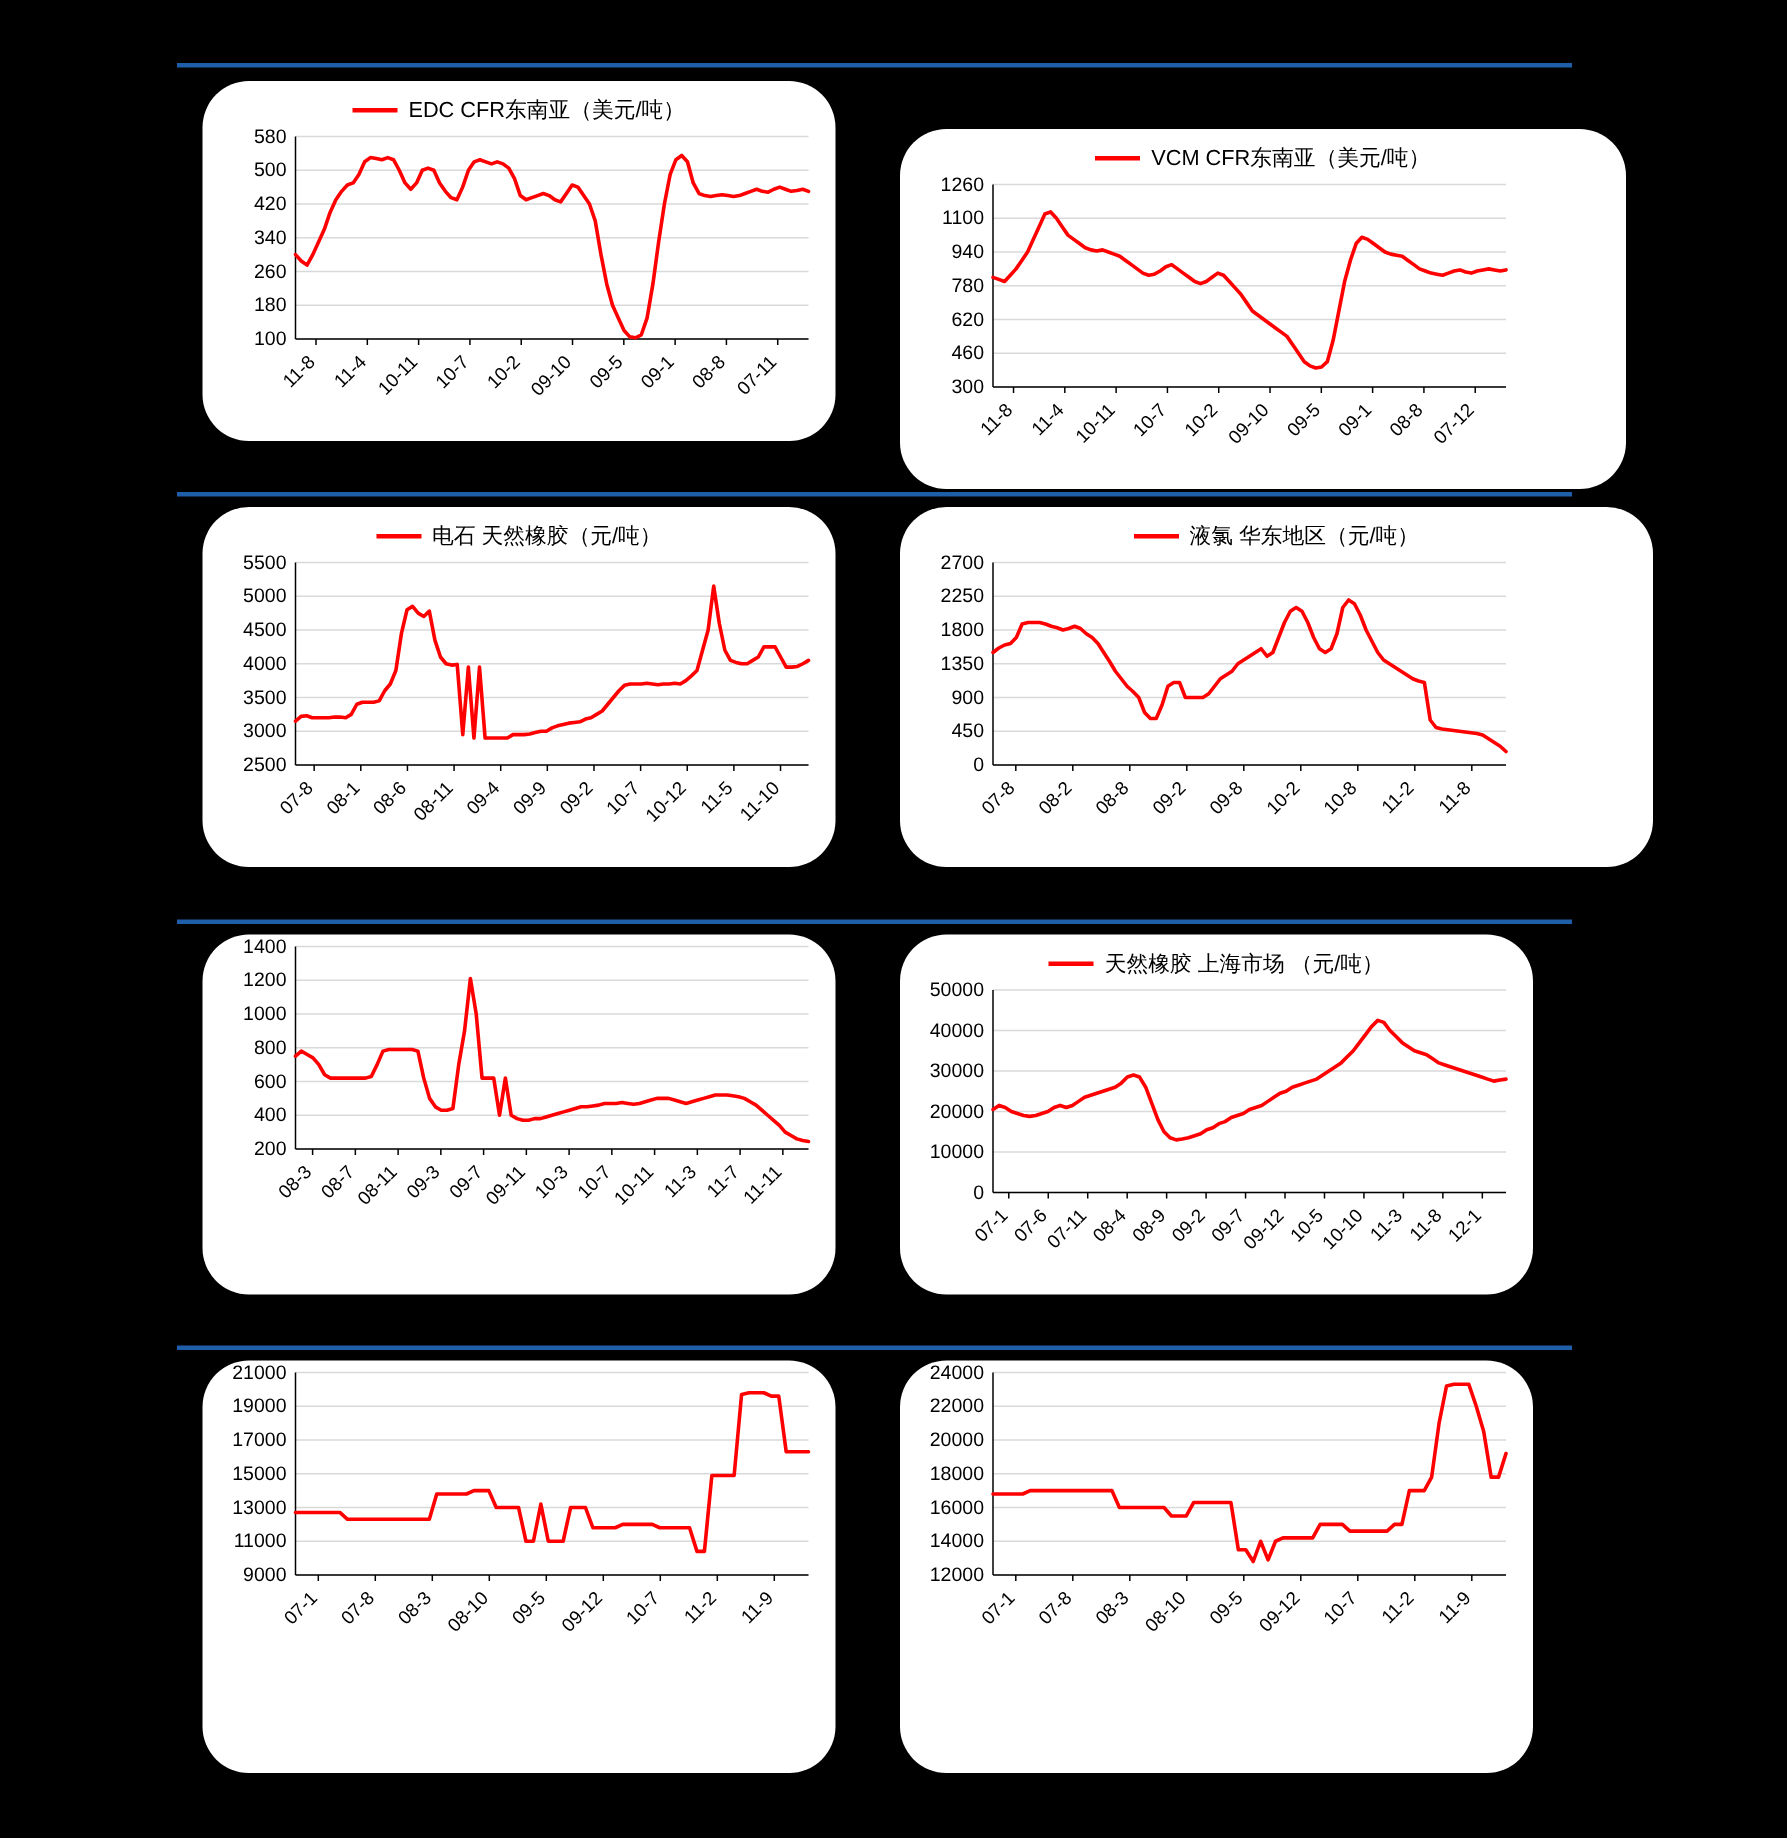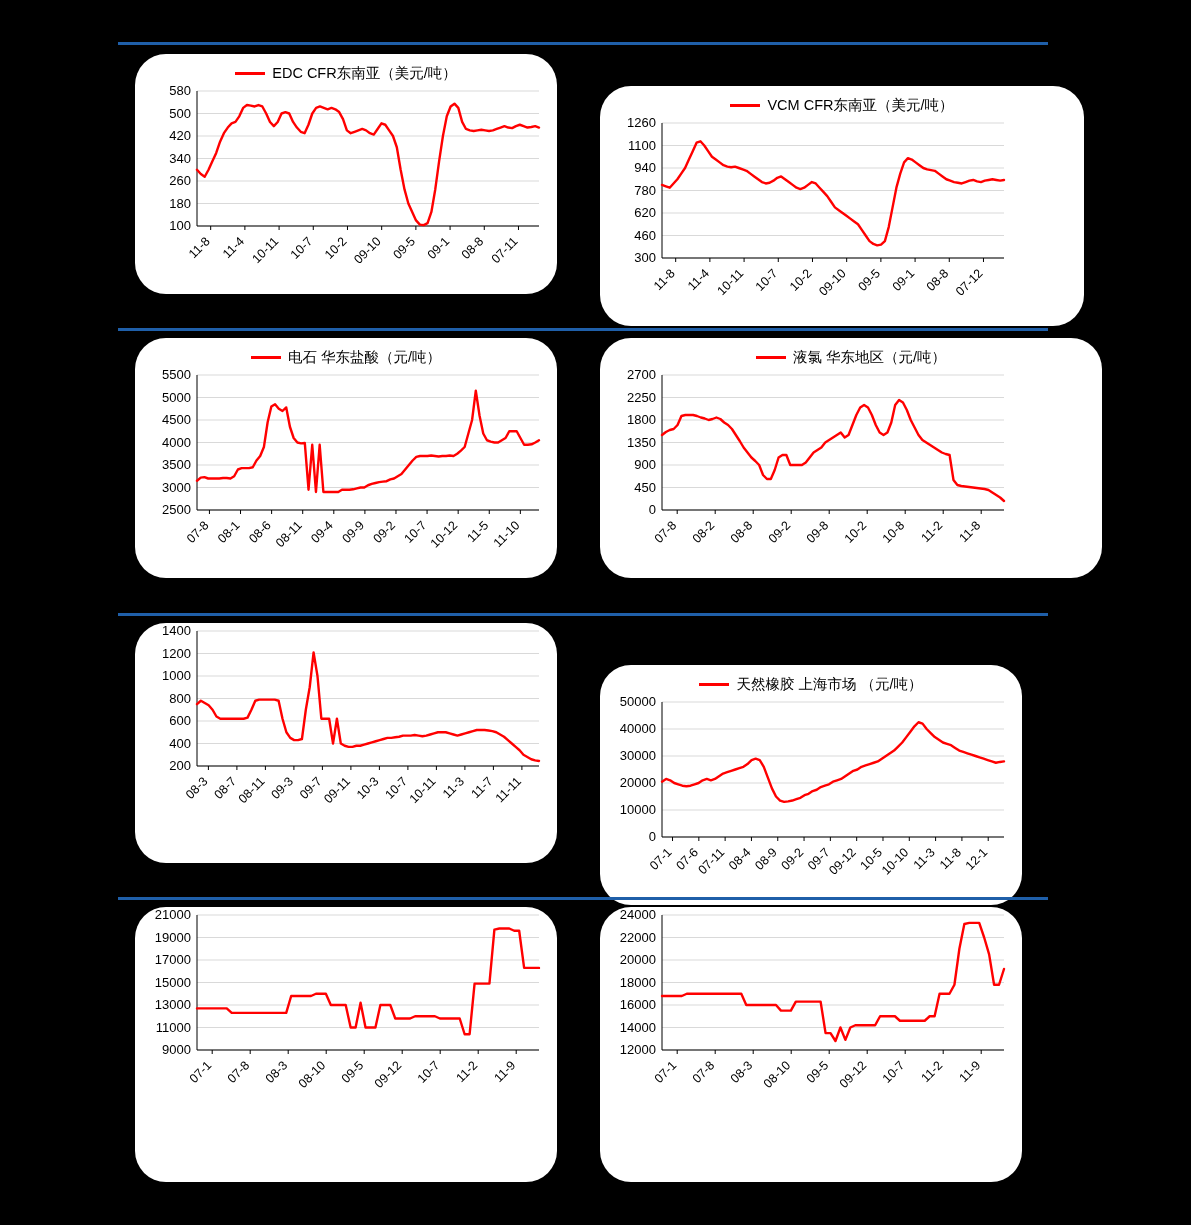--- a/index.html
+++ b/index.html
@@ -116,21 +116,21 @@
           <text x="383.48" y="159" class="xlab" text-anchor="end" transform="rotate(-45 383.48 159)">07-12</text>
           <path d="M62.00 69.88 L65.84 71.28 L69.69 72.69 L73.53 68.47 L77.37 64.25 L81.21 58.63 L85.06 53.00 L88.90 44.56 L92.74 36.13 L96.58 27.69 L100.43 26.28 L104.27 30.50 L108.11 36.13 L111.96 41.75 L115.80 44.56 L119.64 47.38 L123.48 50.19 L127.33 51.59 L131.17 52.30 L135.01 51.59 L138.85 53.00 L142.70 54.41 L146.54 55.81 L150.38 58.63 L154.22 61.44 L158.07 64.25 L161.91 67.06 L165.75 68.47 L169.60 67.77 L173.44 65.66 L177.28 62.84 L181.12 61.44 L184.97 64.25 L188.81 67.06 L192.65 69.88 L196.49 72.69 L200.34 74.09 L204.18 72.69 L208.02 69.88 L211.87 67.06 L215.71 68.47 L219.55 72.69 L223.39 76.91 L227.24 81.13 L231.08 86.75 L234.92 92.38 L238.76 95.19 L242.61 98.00 L246.45 100.81 L250.29 103.63 L254.13 106.44 L257.98 109.25 L261.82 114.88 L265.66 120.50 L269.51 126.13 L273.35 128.94 L277.19 130.34 L281.03 129.64 L284.88 126.13 L288.72 112.06 L292.56 92.38 L296.40 72.69 L300.25 58.63 L304.09 47.38 L307.93 43.16 L311.78 44.56 L315.62 47.38 L319.46 50.19 L323.30 53.00 L327.15 54.41 L330.99 55.11 L334.83 55.81 L338.67 58.63 L342.52 61.44 L346.36 64.25 L350.20 65.66 L354.04 67.06 L357.89 67.77 L361.73 68.47 L365.57 67.06 L369.42 65.66 L373.26 64.95 L377.10 66.36 L380.94 67.06 L384.79 65.66 L388.63 64.95 L392.47 64.25 L396.31 64.95 L400.16 65.66 L404.00 64.95" class="series"></path>
         </svg>
     </div>
   </div>
 
   <div class="divider" style="left:118px;top:328px;width:930px;"></div>
   <div class="panel" style="left:135px;top:338px;width:422px;height:240px;">
     <div class="legend">
       <span class="swatch"></span>
-      <span>电石 华东盐酸（元/吨）</span>
+      <span>电石 天然橡胶（元/吨）</span>
     </div>
     <div class="plotwrap">
       <svg id="svg-2" width="422" height="205" viewBox="0 0 422 205">
           <line x1="62" y1="143" x2="404" y2="143" class="grid"></line>
           <text x="56" y="147" text-anchor="end" class="ylab">2500</text>
           <line x1="62" y1="120.5" x2="404" y2="120.5" class="grid"></line>
           <text x="56" y="124.5" text-anchor="end" class="ylab">3000</text>
           <line x1="62" y1="98" x2="404" y2="98" class="grid"></line>
           <text x="56" y="102" text-anchor="end" class="ylab">3500</text>
           <line x1="62" y1="75.5" x2="404" y2="75.5" class="grid"></line>
@@ -256,21 +256,21 @@
           <line x1="329.90000000000003" y1="143" x2="329.90000000000003" y2="147" class="axis"></line>
           <text x="329.90000000000003" y="159" class="xlab" text-anchor="end" transform="rotate(-45 329.90000000000003 159)">11-3</text>
           <line x1="358.40000000000003" y1="143" x2="358.40000000000003" y2="147" class="axis"></line>
           <text x="358.40000000000003" y="159" class="xlab" text-anchor="end" transform="rotate(-45 358.40000000000003 159)">11-7</text>
           <line x1="386.90000000000003" y1="143" x2="386.90000000000003" y2="147" class="axis"></line>
           <text x="386.90000000000003" y="159" class="xlab" text-anchor="end" transform="rotate(-45 386.90000000000003 159)">11-11</text>
           <path d="M62.00 81.13 L65.89 77.75 L69.77 80.00 L73.66 82.25 L77.55 86.75 L81.43 93.50 L85.32 95.75 L89.20 95.75 L93.09 95.75 L96.98 95.75 L100.86 95.75 L104.75 95.75 L108.64 95.75 L112.52 94.63 L116.41 86.75 L120.30 77.75 L124.18 76.63 L128.07 76.63 L131.95 76.63 L135.84 76.63 L139.73 76.63 L143.61 77.75 L147.50 95.75 L151.39 109.25 L155.27 114.88 L159.16 117.13 L163.05 117.13 L166.93 116.00 L170.82 86.75 L174.70 64.25 L178.59 29.38 L182.48 53.00 L186.36 95.75 L190.25 95.75 L194.14 95.75 L198.02 120.50 L201.91 95.75 L205.80 120.50 L209.68 122.75 L213.57 123.88 L217.45 123.88 L221.34 122.75 L225.23 122.75 L229.11 121.63 L233.00 120.50 L236.89 119.38 L240.77 118.25 L244.66 117.13 L248.55 116.00 L252.43 114.88 L256.32 114.88 L260.20 114.31 L264.09 113.75 L267.98 112.63 L271.86 112.63 L275.75 112.63 L279.64 112.06 L283.52 112.63 L287.41 113.19 L291.30 112.63 L295.18 111.50 L299.07 110.38 L302.95 109.25 L306.84 109.25 L310.73 109.25 L314.61 110.38 L318.50 111.50 L322.39 112.63 L326.27 111.50 L330.16 110.38 L334.05 109.25 L337.93 108.13 L341.82 107.00 L345.70 107.00 L349.59 107.00 L353.48 107.56 L357.36 108.13 L361.25 109.25 L365.14 111.50 L369.02 113.75 L372.91 117.13 L376.80 120.50 L380.68 123.88 L384.57 127.25 L388.45 131.75 L392.34 134.00 L396.23 136.25 L400.11 137.38 L404.00 137.94" class="series"></path>
         </svg>
     </div>
   </div>
-  <div class="panel" style="left:600px;top:623px;width:422px;height:240px;margin-top:42px;">
+  <div class="panel" style="left:600px;top:623px;width:422px;height:240px;">
     <div class="legend">
       <span class="swatch"></span>
       <span>天然橡胶 上海市场 （元/吨）</span>
     </div>
     <div class="plotwrap">
       <svg id="svg-5" width="422" height="205" viewBox="0 0 422 205">
           <line x1="62" y1="143" x2="404" y2="143" class="grid"></line>
           <text x="56" y="147" text-anchor="end" class="ylab">0</text>
           <line x1="62" y1="116" x2="404" y2="116" class="grid"></line>
           <text x="56" y="120" text-anchor="end" class="ylab">10000</text>

